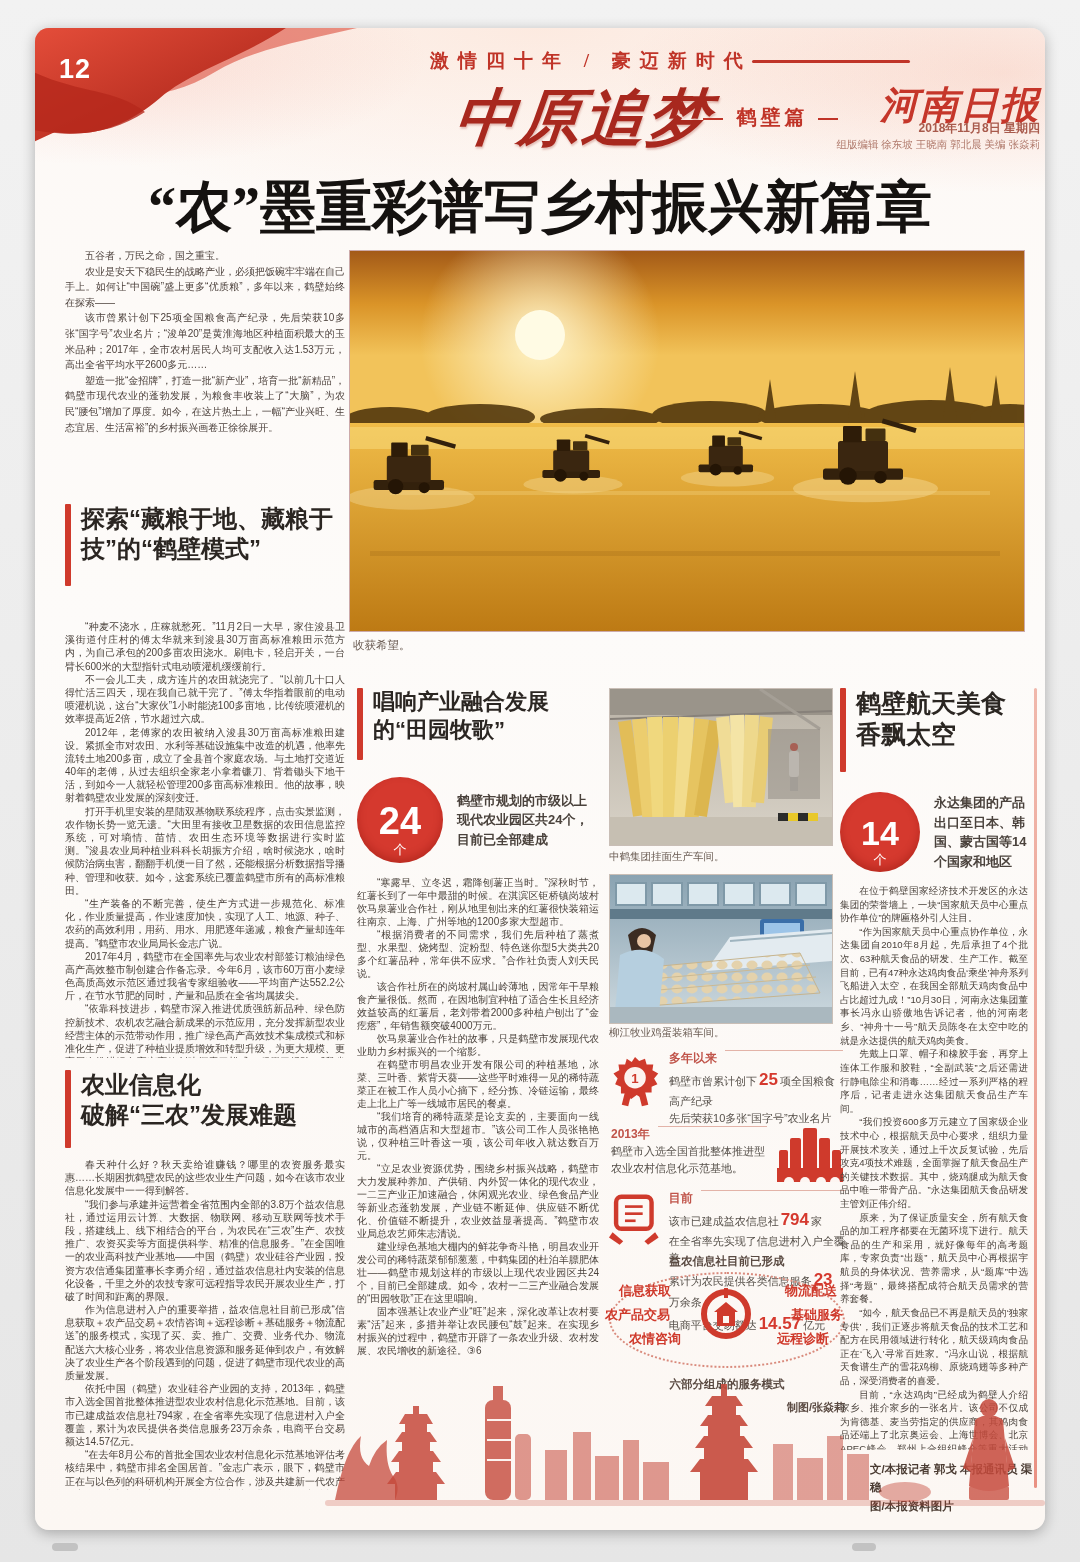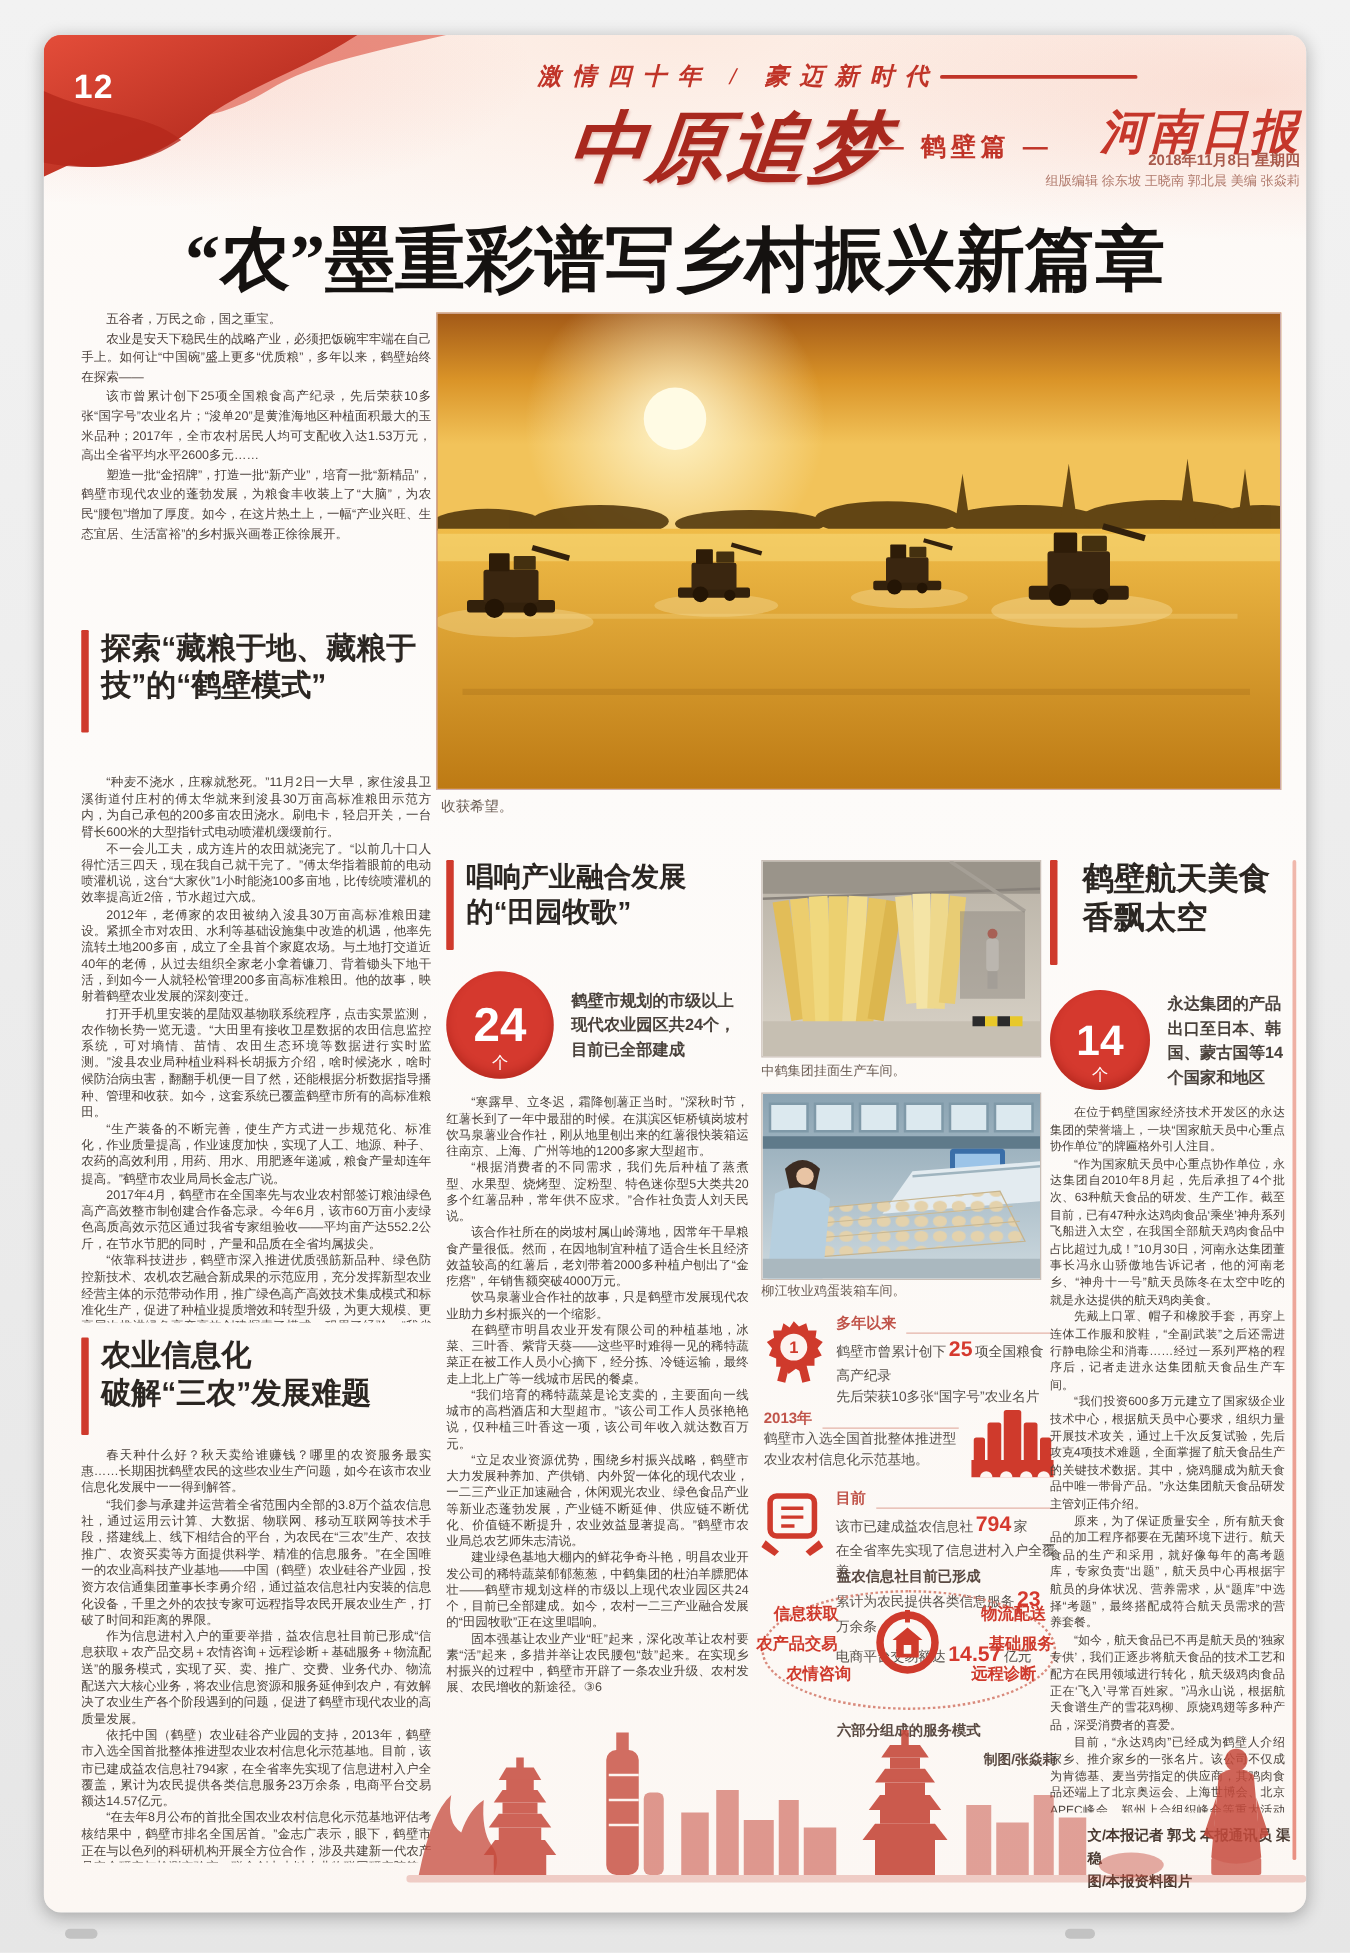--- a/index.html
+++ b/index.html
@@ -9,21 +9,21 @@
         background:
           radial-gradient(520px 180px at 8% 2%, rgba(240,120,100,.18), transparent 60%),
           radial-gradient(640px 200px at 96% 3%, rgba(240,140,110,.22), transparent 60%),
           radial-gradient(900px 260px at 50% 0%, rgba(250,190,160,.25), transparent 70%),
           linear-gradient(#fdf9f6,#fdfbf9 40%,#fcf7f3);
         box-shadow:0 3px 14px rgba(0,0,0,.28);overflow:hidden;}
   .abs{position:absolute;}
   
   .flag-svg{left:0;top:0;}
   .pagenum{left:24px;top:26px;color:#fff;font-size:27px;font-weight:bold;letter-spacing:1px;}
-  .slogan-row{left:395px;top:20px;width:480px;display:flex;align-items:center;font-style:italic;}
+  .slogan-row{left:395px;top:20px;width:480px;display:flex;align-items:center;}
   .slogan{color:#c03428;font-family:"Liberation Serif","DejaVu Serif",serif;font-weight:bold;font-size:19px;letter-spacing:9px;white-space:nowrap;}
   .slogan-line{flex:1;height:3px;background:#c03428;border-radius:2px;}
   .banner-title{left:420px;top:48px;font-family:"DejaVu Serif","Liberation Serif",serif;font-weight:900;font-style:italic;
     font-size:62px;color:#a8281e;transform:skewX(-6deg);text-shadow:1px 2px 2px rgba(150,30,20,.25);letter-spacing:2px;}
   .banner-sub{left:668px;top:76px;color:#c03428;font-size:20px;font-weight:bold;letter-spacing:4px;}
   .masthead{left:845px;top:52px;width:160px;text-align:right;color:#c5362a;font-family:"DejaVu Serif","Liberation Serif",serif;
     font-weight:900;font-style:italic;font-size:38px;letter-spacing:2px;}
   .dateline{left:725px;top:92px;width:280px;text-align:right;color:#a85a4c;font-size:12px;font-weight:bold;}
   .editors{left:665px;top:110px;width:340px;text-align:right;color:#b07a6c;font-size:10.5px;}
   
@@ -53,36 +53,36 @@
   .s3-title{font-size:22px;}
   .stat-row{display:flex;align-items:center;gap:14px;}
   .s3-stat{left:322px;top:744px;width:238px;height:96px;}
   .stat-circle{width:86px;height:86px;border-radius:50%;background:#d5392e;color:#fff;display:flex;flex-direction:column;
     align-items:center;justify-content:center;flex:0 0 auto;box-shadow:inset 0 -4px 8px rgba(120,10,0,.3);}
   .stat-num{font-size:38px;font-weight:bold;line-height:1;margin-top:20px;}
   .stat-unit{font-size:13px;margin-top:1px;}
   .stat-text{font-size:13px;font-weight:bold;color:#4a423c;line-height:1.5;}
   .s3-body{left:322px;top:848px;width:242px;height:556px;font-size:10px;line-height:1.3;}
   .s4-head{left:805px;top:660px;width:190px;height:84px;}
-  .s4-title{font-size:25px;margin-left:10px;}
+  .s4-title{font-size:25px;}
   .s4-stat{left:805px;top:758px;width:190px;height:92px;}
   .s4-stat .stat-circle{width:80px;height:80px;}
   .s4-stat .stat-num{font-size:34px;}
   .s4-body{left:805px;top:856px;width:188px;height:566px;font-size:9.6px;line-height:1.42;}
   .byline{left:835px;top:1432px;width:165px;font-size:11.5px;font-weight:bold;color:#4a3b32;line-height:1.6;}
   .right-rule{left:999px;top:660px;width:3px;height:800px;background:linear-gradient(#f0b8ac,#e99183);border-radius:2px;}
   
   .ph{border:1px solid #c9beb6;overflow:hidden;}
   .ph1{left:574px;top:660px;width:222px;height:156px;}
   .cap1{left:574px;top:822px;width:222px;font-size:10.5px;}
   .ph2{left:574px;top:846px;width:222px;height:148px;}
   .cap2{left:574px;top:998px;width:222px;font-size:10.5px;}
   
   .info-item{display:flex;gap:10px;align-items:flex-start;}
-  .ig-label{color:#c0544a;font-size:12px;font-weight:bold;display:flex;align-items:flex-end;gap:8px;}
+  .ig-label{color:#c0544a;font-size:12px;font-weight:bold;display:flex;align-items:flex-start;gap:8px;}
   .ig-label .lbl-line{flex:1;height:1px;background:#e3b3a8;}
   .ig-text{font-size:11px;color:#56504a;line-height:1.55;}
   .ig-num{color:#d5392e;font-weight:bold;font-size:17px;padding:0 2px;}
   .ig1{left:576px;top:1022px;width:232px;}
   .ig2{left:576px;top:1098px;width:232px;}
   .ig3{left:574px;top:1162px;width:236px;}
   .cycle-wrap{left:568px;top:1238px;width:248px;height:118px;}
   .cycle-top{position:absolute;left:0;top:-12px;width:100%;text-align:center;font-size:11.5px;color:#5a4a42;font-weight:bold;}
   .cycle-ellipse{position:absolute;left:6px;top:6px;width:232px;height:92px;border:2px dotted #d98a7c;border-radius:50%;}
   .cycle-bottom{position:absolute;left:0;bottom:-8px;width:100%;text-align:center;font-size:11.5px;color:#5a4a42;font-weight:bold;}

